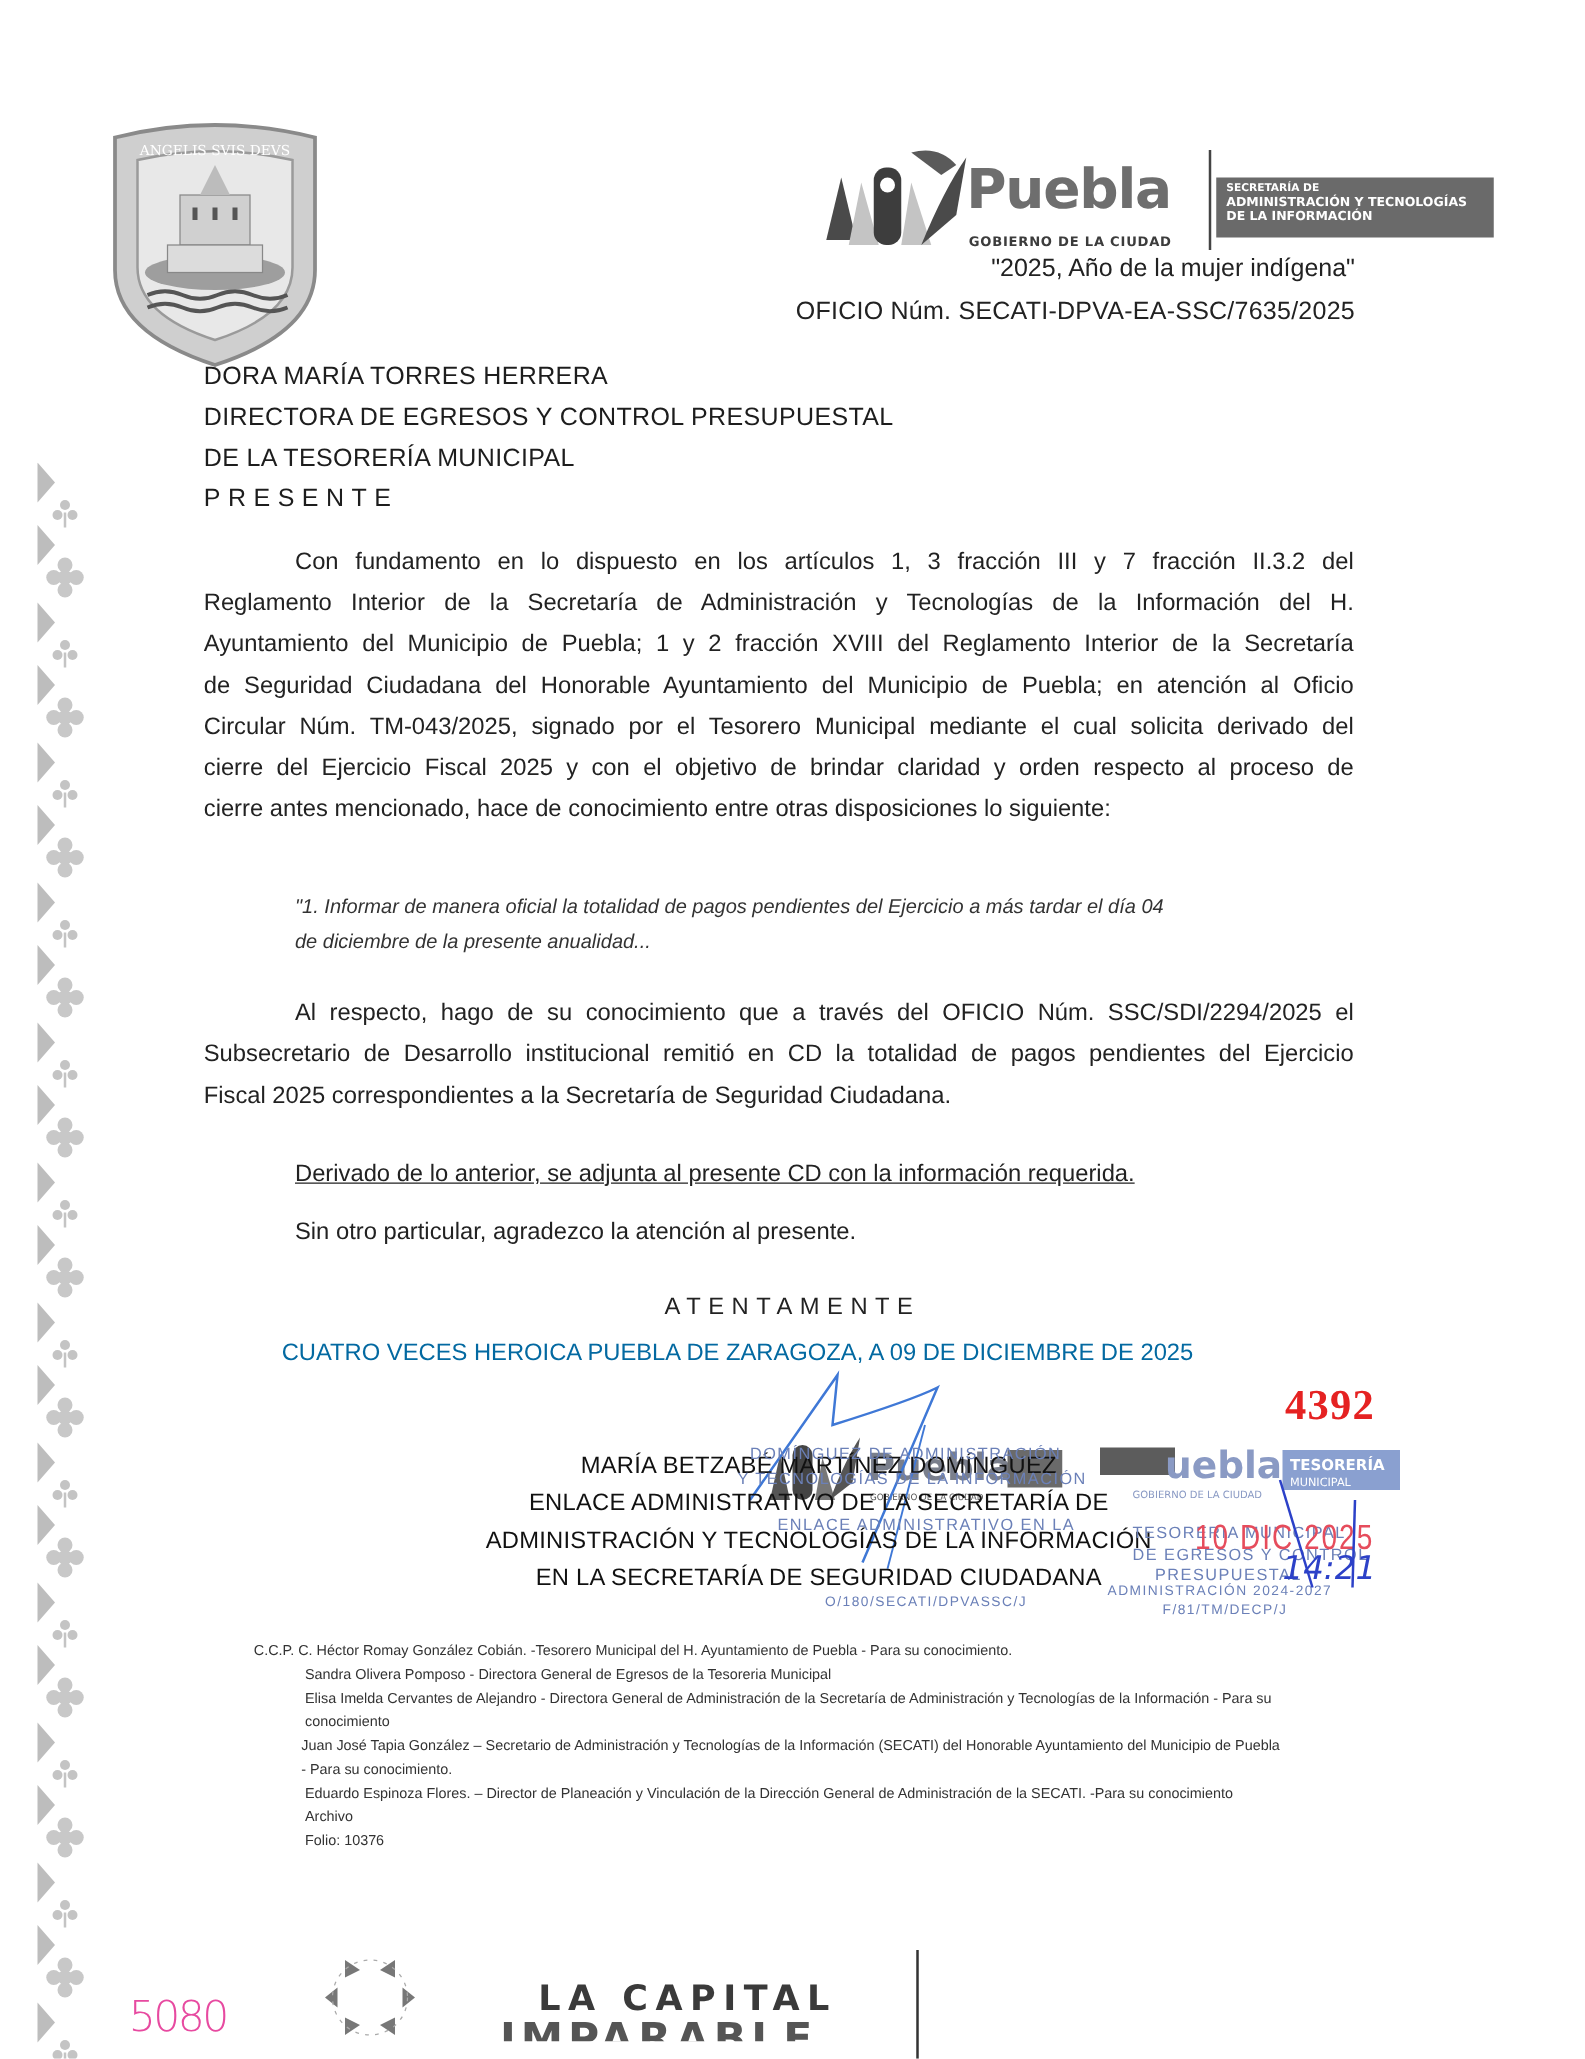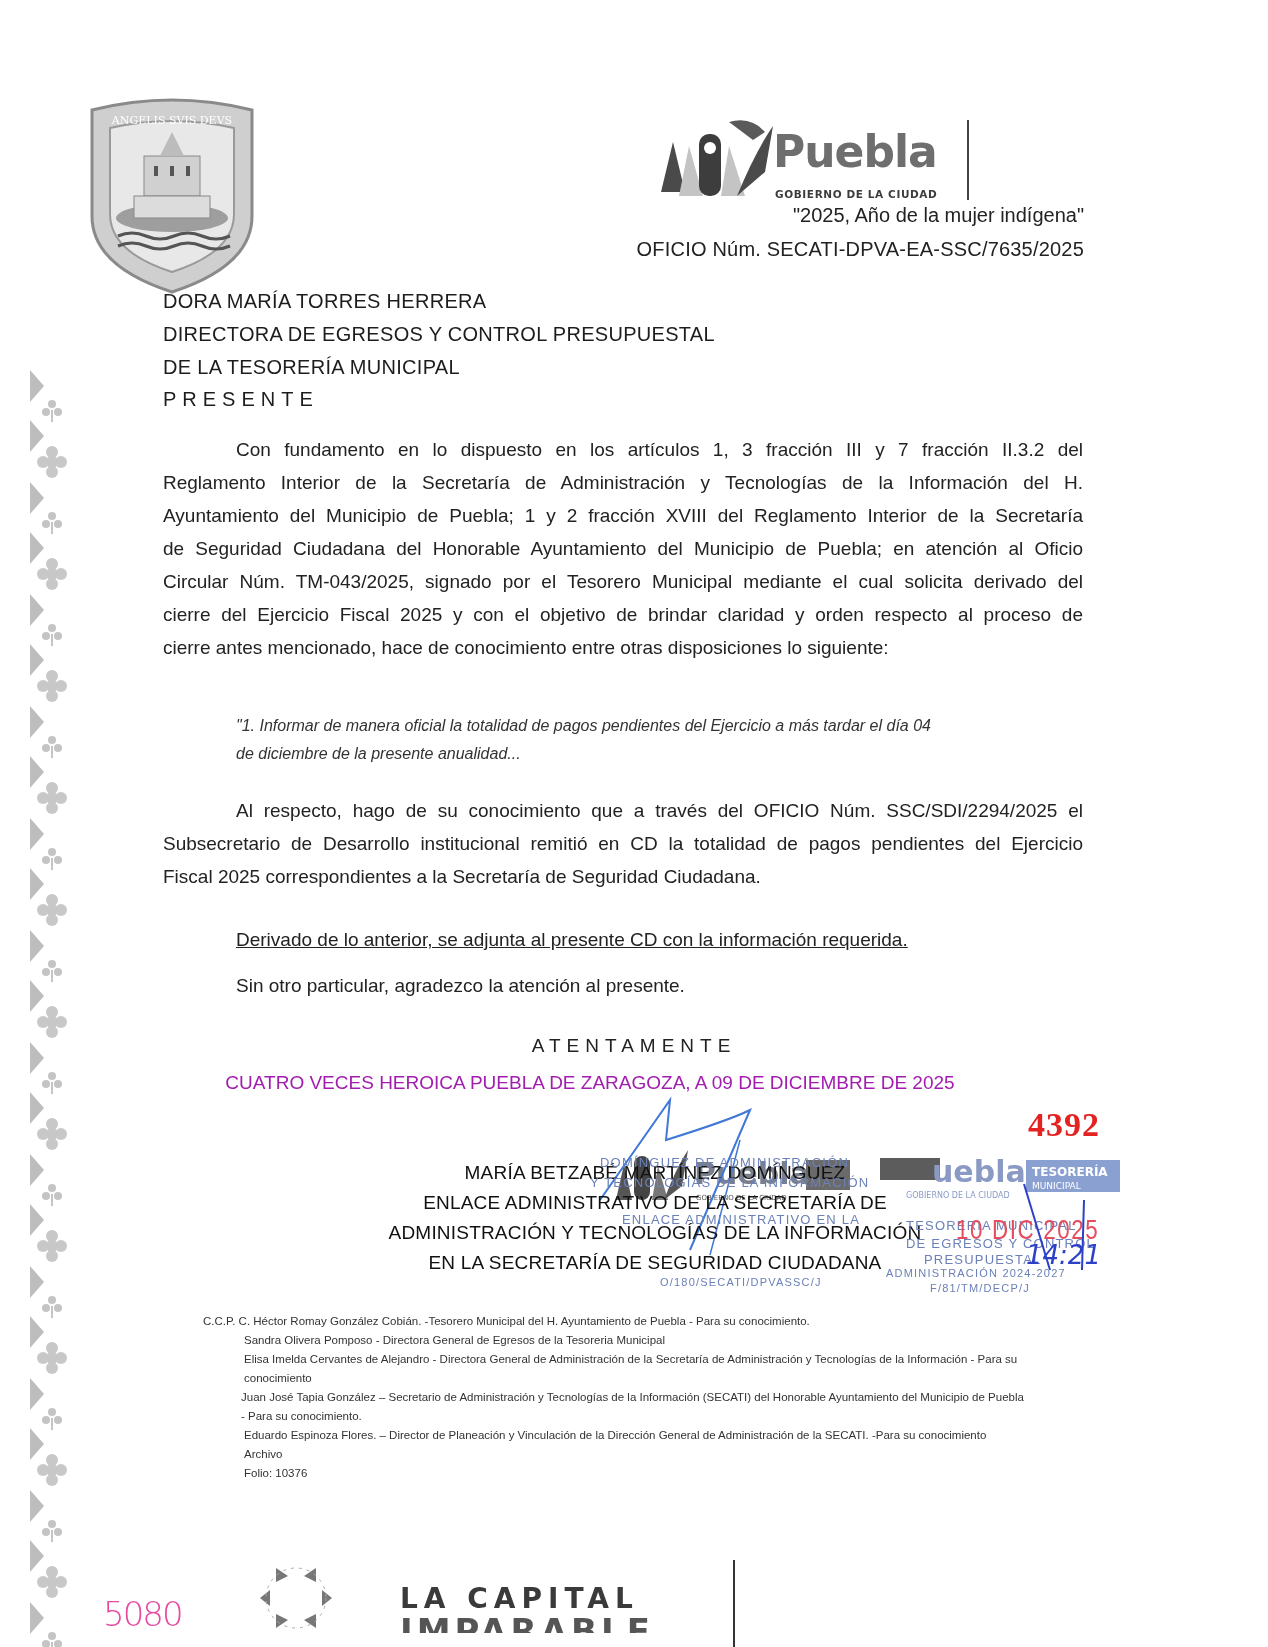--- a/index.html
+++ b/index.html
@@ -34,41 +34,41 @@
   .body-text { left: 163px; width: 920px; font-size: 19px; line-height: 33px; color: #222; text-align: justify; }
   .body-text .line { display: block; text-align-last: justify; white-space: nowrap; overflow: hidden; }
   .body-text .line.last { text-align-last: left; }
   .indent { padding-left: 73px; }
 
   .quote { left: 236px; width: 840px; font-size: 16px; line-height: 28px; font-style: italic; color: #333; }
 
   .closing { left: 163px; width: 920px; font-size: 19px; color: #222; }
 
   .atentamente { left: 0; width: 1268px; top: 1035px; text-align: center; font-size: 19px; letter-spacing: 6px; color: #222; }
-  .place-date { left: 0; width: 1172px; top: 1072px; text-align: center; font-size: 19px; color: #a21caf; padding-left: 8px; }
+  .place-date { left: 0; width: 1172px; top: 1072px; text-align: center; font-size: 19px; color: #0369a1; padding-left: 8px; }
 
   .sig-block { left: 330px; width: 650px; text-align: center; font-size: 19px; color: #111; line-height: 30px; letter-spacing: 0.2px; }
 
   
   .stamp-num { left: 1028px; top: 1106px; font-family: "Liberation Serif", serif; font-size: 34px; color: #e52222; font-weight: bold; letter-spacing: 1px; }
   .stamp-date { left: 956px; top: 1214px; font-family: "Liberation Sans", sans-serif; font-size: 28px; color: #e64c5c; transform: scaleX(0.8); transform-origin: left top; letter-spacing: 2px; }
   .stamp-time { left: 1026px; top: 1240px; font-family: "DejaVu Sans", sans-serif; font-size: 26px; color: #2c41c8; font-style: italic; }
   .stamp-blue { color: #6b80b8; font-size: 13px; letter-spacing: 1.2px; }
   .stamp-logo2 { left: 880px; top: 1140px; width: 240px; height: 66px; }
   .stamp-logo1 { left: 610px; top: 1138px; width: 240px; height: 70px; }
 
   .ccp { left: 163px; width: 960px; font-size: 11.5px; color: #333; line-height: 19px; margin-left: 40px; }
   .ccp .i { padding-left: 41px; display: block; }
   .ccp .ii { padding-left: 47px; display: block; }
 
   .handnum { left: 103px; top: 1594px; font-size: 34px; color: #e74aa0; font-family: "DejaVu Sans", sans-serif; font-weight: 200; letter-spacing: -2px; }
 
   .seal-round { left: 246px; top: 1546px; width: 100px; height: 100px; }
   .capital { left: 400px; top: 1582px; width: 300px; }
-  .capital .l1 { font-family: "DejaVu Sans", sans-serif; font-weight: bold; font-size: 28px; color: #3a3a3a; letter-spacing: 6px; }
+  .capital .l1 { font-family: "DejaVu Sans", sans-serif; font-weight: bold; font-size: 28px; color: #3a3a3a; letter-spacing: 6px; text-align: center; }
   .capital .l2 { font-family: "DejaVu Sans", sans-serif; font-weight: bold; font-size: 34px; color: #555; letter-spacing: 4px; margin-top: -4px; height: 22px; overflow: hidden; }
   .footer-rule { left: 733px; top: 1560px; width: 2px; height: 87px; background: #333; }
 </style>
 </head>
 <body>
 
 <div class="border-strip">
   <svg width="44" height="1277" viewBox="0 0 44 1277">
     <defs>
       <g id="unit">
@@ -127,20 +127,25 @@
     <path d="M24,84 L34,34 L48,84 Z" fill="#c4c4c4"></path>
     <rect x="44" y="22" width="22" height="62" rx="10" fill="#3d3d3d"></rect>
     <circle cx="55" cy="36" r="6" fill="#fff"></circle>
     <path d="M66,84 L74,34 L90,84 Z" fill="#c4c4c4"></path>
     <path d="M82,84 Q100,40 118,14 L110,60 Z" fill="#4a4a4a"></path>
     <path d="M74,10 Q96,4 110,20 L98,28 Z" fill="#5a5a5a"></path>
   </svg>
   <div class="logo-word">Puebla</div>
   <div class="logo-sub">GOBIERNO DE LA CIUDAD</div>
   <div class="logo-divider"></div>
+  <div class="logo-band">
+    <span class="s1">SECRETARÍA DE</span>
+    <span class="s2">ADMINISTRACIÓN Y TECNOLOGÍAS</span>
+    <span class="s2">DE LA INFORMACIÓN</span>
+  </div>
 </div>
 
 <div class="abs motto">"2025, Año de la mujer indígena"</div>
 <div class="abs oficio">OFICIO Núm. SECATI-DPVA-EA-SSC/7635/2025</div>
 
 <div class="abs addr" style="top:290px;">DORA MARÍA TORRES HERRERA</div>
 <div class="abs addr" style="top:323px;">DIRECTORA DE EGRESOS Y CONTROL PRESUPUESTAL</div>
 <div class="abs addr" style="top:356px;">DE LA TESORERÍA MUNICIPAL</div>
 <div class="abs addr presente" style="top:388px;">PRESENTE</div>
 

